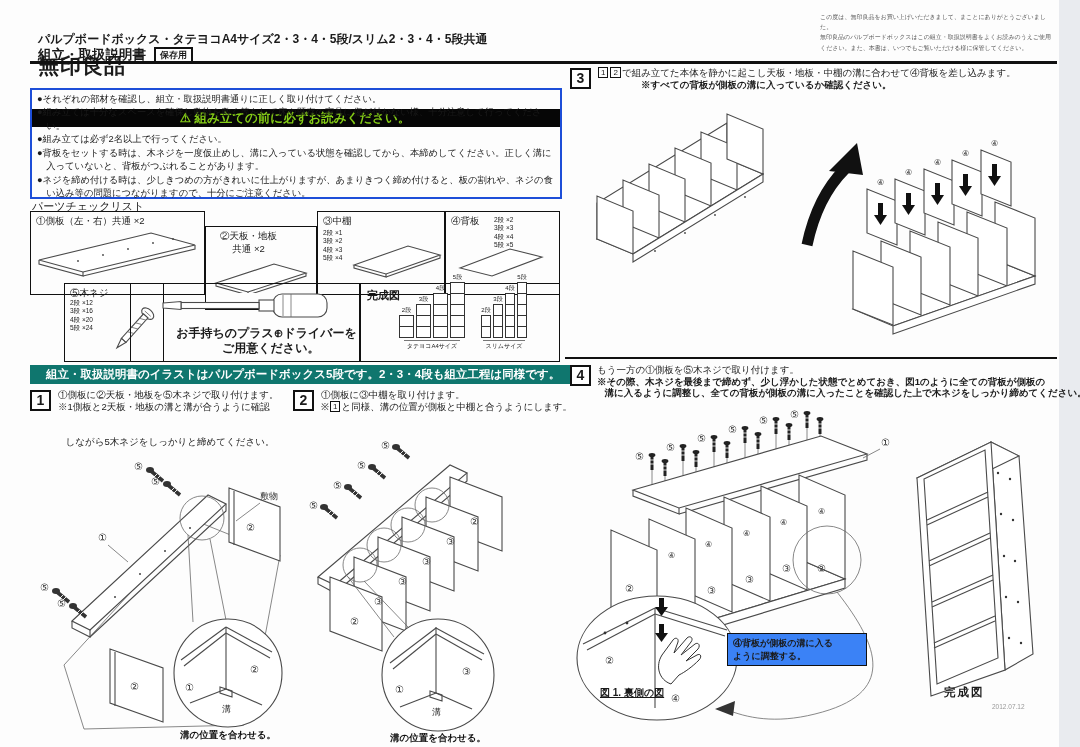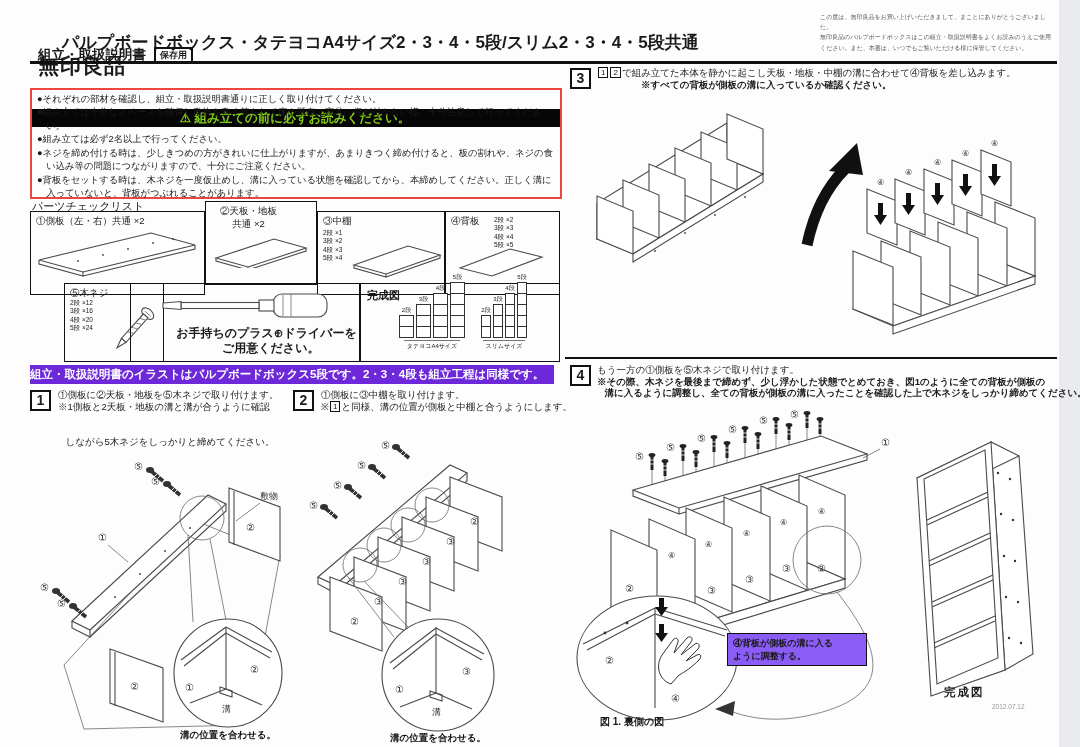--- a/index.html
+++ b/index.html
@@ -2,30 +2,30 @@
 <html><head>
 <meta charset="utf-8">
 <style>
   html,body{margin:0;padding:0;background:#cfd3d8;}
   .page{position:relative;width:1080px;height:747px;background:#fdfdfd;overflow:hidden;
         font-family:"Liberation Sans",sans-serif;color:#1a1a1a;}
   .edge-r{position:absolute;right:0;top:0;width:21px;height:747px;background:#e9ebef;}
   .abs{position:absolute;}
   
   .brand{left:38px;top:5px;font-size:21px;font-weight:bold;letter-spacing:1px;margin-top:47px;}
-  .subtitle{left:38px;top:31px;font-size:17px;font-weight:bold;white-space:nowrap;margin-left:24px;}
+  .subtitle{left:38px;top:31px;font-size:12px;font-weight:bold;white-space:nowrap;}
   .docrow{left:38px;top:46px;font-size:13.5px;font-weight:bold;display:flex;align-items:center;gap:8px;}
   .savetag{border:2px solid #111;font-size:9px;font-weight:bold;padding:1px 4px;line-height:10px;}
   .greeting{left:820px;top:12px;width:238px;font-size:6px;line-height:1.7;color:#555;}
   .rule-top{left:30px;top:61px;width:1027px;height:2.5px;background:#111;}
   .rule-mid{left:565px;top:357px;width:492px;height:2px;background:#111;}
   
   .warn-banner{left:30px;top:69px;width:530px;height:18px;background:#060606;color:#84cc16;
                font-size:12.5px;font-weight:bold;text-align:center;line-height:18px;margin-top:40px;}
-  .warn-box{left:30px;top:88px;width:518px;height:101px;border:2px solid #ef4444;padding:3px 5px;
+  .warn-box{left:30px;top:88px;width:518px;height:101px;border:2px solid #1d4ed8;padding:3px 5px;
             font-size:9.3px;line-height:1.45;}
   .bullet{padding-left:1em;text-indent:-1em;}
   
   .parts-title{left:32px;top:199px;font-size:11px;font-weight:normal;}
   .pcell{position:absolute;border:1.5px solid #111;height:84px;box-sizing:border-box;font-size:9.5px;}
   .plabel{position:absolute;left:5px;top:3px;white-space:nowrap;}
   .cnt{font-size:6.5px;line-height:1.3;white-space:nowrap;}
   .psvg{position:absolute;}
   
   .p5counts{position:absolute;left:5px;top:15px;}
@@ -34,39 +34,39 @@
   .fin-wrap{position:absolute;left:38px;bottom:10px;display:flex;gap:16px;align-items:flex-end;}
   .fin-group{display:flex;flex-direction:column;align-items:center;}
   .fin-cols{display:flex;align-items:flex-end;gap:2px;}
   .fin-col{display:flex;flex-direction:column;align-items:center;}
   .fin-lab{font-size:6px;margin-bottom:1px;white-space:nowrap;}
   .fin-box{border:1px solid #333;background:#fff;margin-top:-1px;}
   .g0 .fin-box{width:13px;height:10px;}
   .g1 .fin-box{width:8px;height:10px;}
   .fin-cap{font-size:6px;margin-top:2px;border-top:1px solid #777;padding:1px 3px 0;white-space:nowrap;}
   
-  .banner2{left:30px;top:365px;width:524px;height:19px;background:#6d28d9;color:#fff;
-           font-size:11.5px;font-weight:bold;line-height:19px;padding-left:0;}
+  .banner2{left:30px;top:365px;width:524px;height:19px;background:#0f766e;color:#fff;
+           font-size:11.5px;font-weight:bold;line-height:19px;padding-left:16px;}
   .stepnum{position:absolute;width:21px;height:21px;border:2px solid #111;box-sizing:border-box;
            font-size:14px;font-weight:bold;text-align:center;line-height:17px;background:#fff;}
   .steptext{position:absolute;font-size:9.5px;line-height:11.5px;white-space:nowrap;}
   .inbox{display:inline-block;border:1px solid #111;font-size:8px;line-height:9px;padding:0 2px;
          margin:0 1px;vertical-align:1px;}
   
   .diag{position:absolute;overflow:visible;}
   .dface{fill:#fff;stroke:#4a4a4a;stroke-width:1.1;}
   .dline{fill:none;stroke:#4a4a4a;stroke-width:1.1;}
   .dthin{fill:none;stroke:#6a6a6a;stroke-width:0.8;}
   .dlab{font-size:10px;fill:#333;font-family:"Liberation Sans",sans-serif;}
   .dlab8{font-size:8px;fill:#333;font-family:"Liberation Sans",sans-serif;}
   .dlab9{font-size:9px;fill:#333;font-family:"Liberation Sans",sans-serif;}
   .dcap{font-size:9.5px;font-weight:bold;fill:#111;font-family:"Liberation Sans",sans-serif;}
   .note-box{left:727px;top:633px;width:128px;border:1.5px solid #111;padding:3px 5px;
-            font-size:9px;font-weight:bold;line-height:1.4;background:#8b5cf6;}
-  .fig1-cap{left:600px;top:715px;font-size:10px;font-weight:bold;}
+            font-size:9px;font-weight:bold;line-height:1.4;background:#3b82f6;}
+  .fig1-cap{left:600px;top:686px;font-size:10px;font-weight:bold;text-decoration:underline;}
   .fin-big-cap{left:944px;top:685px;font-size:11.5px;font-weight:bold;letter-spacing:2px;}
   .date{left:992px;top:703px;font-size:6.5px;color:#999;}
 </style>
 </head>
 <body>
 
 <div class="page">
   <div class="abs edge-r"></div>
 
   <div class="abs brand">無印良品</div>
@@ -83,40 +83,40 @@
   <div class="abs rule-top"></div>
 
   <div class="abs warn-banner">
     <span>⚠</span>
     <span>組み立ての前に必ずお読みください。</span>
   </div>
   <div class="abs warn-box">
       <div class="bullet">●それぞれの部材を確認し、組立・取扱説明書通りに正しく取り付けてください。</div>
       <div class="bullet">●組み立ては十分なスペースを確保し敷物を敷く等をして床や既存の家具に傷が付かない様、十分注意して行ってください。</div>
       <div class="bullet">●組み立ては必ず2名以上で行ってください。</div>
+      <div class="bullet">●背板をセットする時は、木ネジを一度仮止めし、溝に入っている状態を確認してから、本締めしてください。正しく溝に入っていないと、背板がつぶれることがあります。</div>
       <div class="bullet">●ネジを締め付ける時は、少しきつめの方がきれいに仕上がりますが、あまりきつく締め付けると、板の割れや、ネジの食い込み等の問題につながりますので、十分にご注意ください。</div>
-      <div class="bullet">●背板をセットする時は、木ネジを一度仮止めし、溝に入っている状態を確認してから、本締めしてください。正しく溝に入っていないと、背板がつぶれることがあります。</div>
     </div>
 
   <div class="abs parts-title">パーツチェックリスト</div>
 
   <div class="pcell" style="left:30px;top:211px;width:175px;">
     <div class="plabel">①側板（左・右）共通 ×2</div>
     <svg class="psvg" style="left:2px;top:16px;" width="170" height="50" viewBox="0 0 170 50">
       <polygon class="dface" points="6,32 118,5 162,17 50,44"></polygon>
       <polyline class="dline" points="6,32 6,36 50,48 50,44"></polyline>
       <polyline class="dline" points="50,48 162,21 162,17"></polyline>
       <circle cx="45" cy="33" r="0.9" fill="#444"></circle>
         <circle cx="70" cy="27" r="0.9" fill="#444"></circle>
       <circle cx="95" cy="21" r="0.9" fill="#444"></circle>
         <circle cx="120" cy="15" r="0.9" fill="#444"></circle>
         <circle cx="140" cy="11" r="0.9" fill="#444"></circle>
     </svg>
   </div>
-  <div class="pcell" style="left:205px;top:201px;width:112px;">
+  <div class="pcell" style="left:205px;top:226px;width:112px;">
     <div class="plabel" style="left:14px;text-align:center;">
       <div>②天板・地板</div>
       <div>共通 ×2</div>
     </div>
     <svg class="psvg" style="left:4px;top:30px;" width="104" height="36" viewBox="0 0 104 36">
       <polygon class="dface" points="6,26 64,7 96,16 38,35"></polygon>
       <polyline class="dline" points="6,26 6,29 38,38 38,35"></polyline>
       <polyline class="dline" points="38,38 96,19 96,16"></polyline>
     </svg>
   </div>

